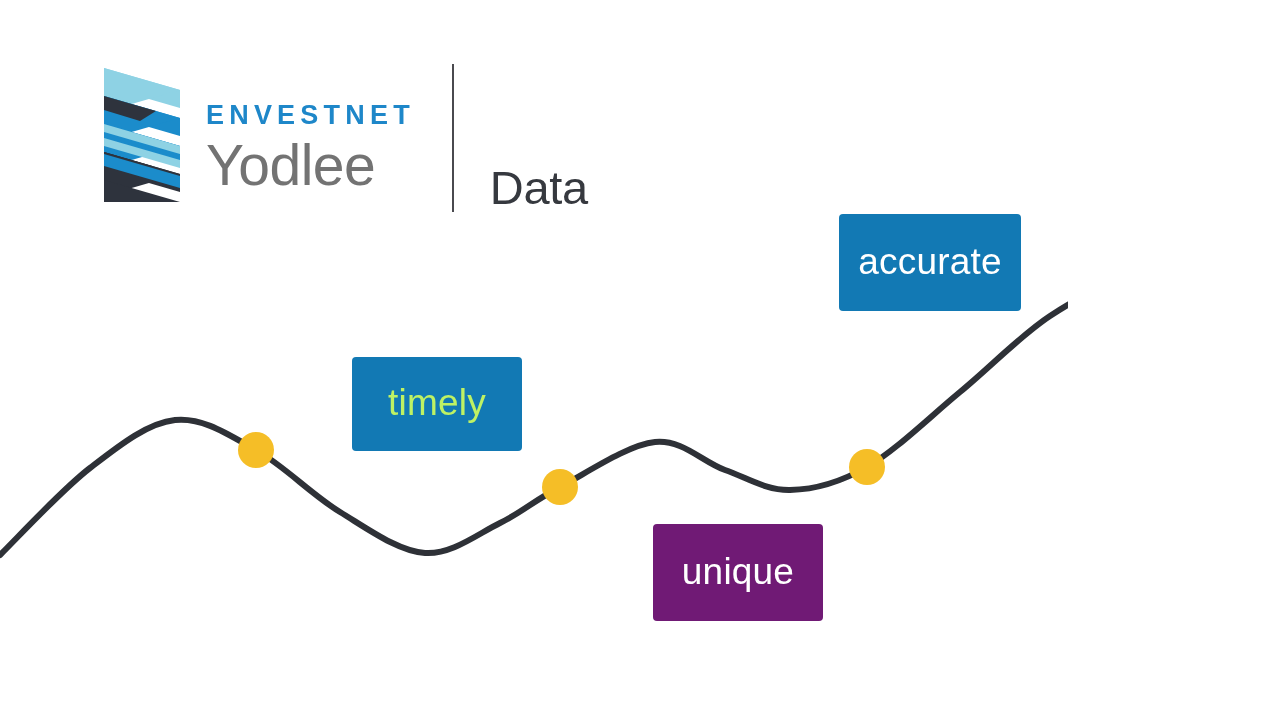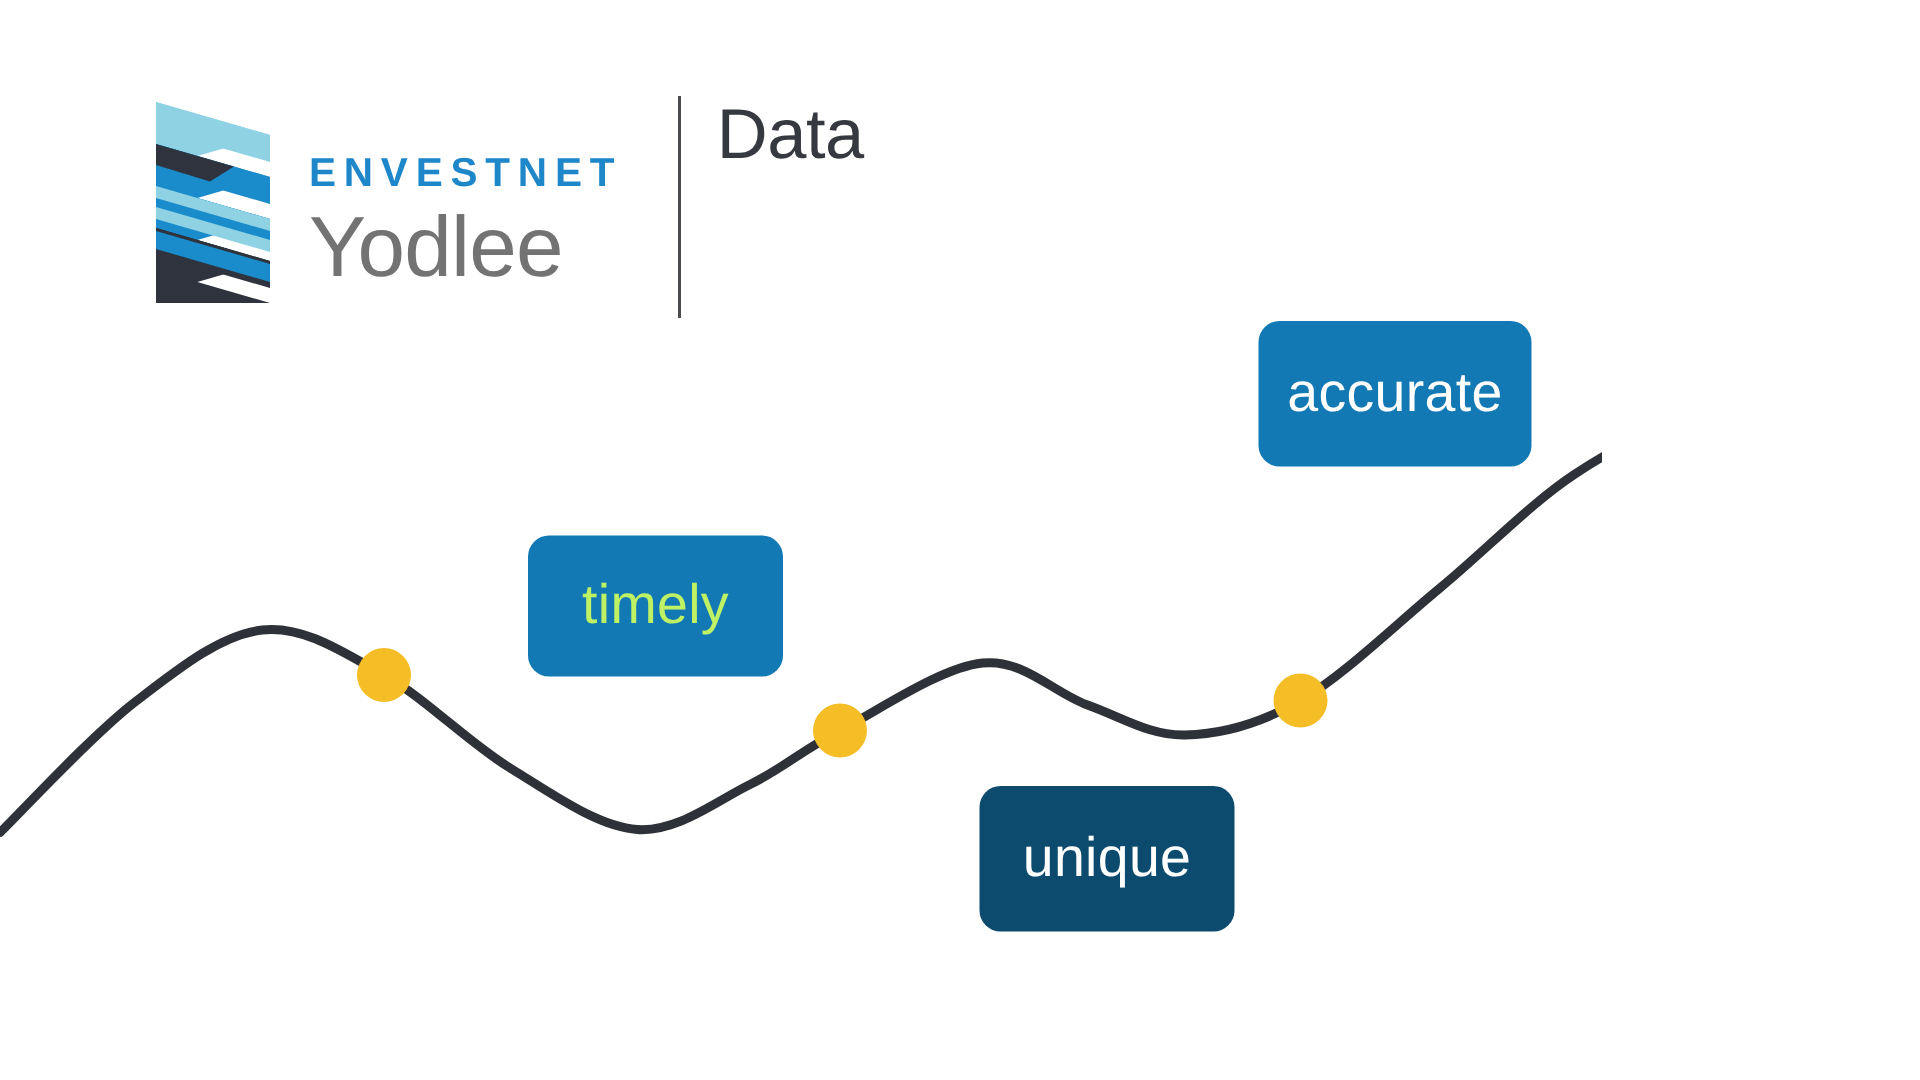--- a/index.html
+++ b/index.html
@@ -73,23 +73,23 @@
   #lockup-divider {
     width: 2px;
     background: #4a4a4f;
     margin-left: 37px;
     margin-right: 0;
     align-self: stretch;
     flex: 0 0 auto;
   }
 
   #product-name {
-    margin-left: 24px;
-    display: flex;
-    flex-direction: row;
+    margin-left: 36px;
+    display: flex;
+    flex-direction: column;
     justify-content: flex-end;
     font-family: "Liberation Sans", sans-serif;
     font-weight: 300;
     font-size: 47px;
     line-height: 1.05;
     color: #36393f;
     letter-spacing: -0.3px;
     white-space: nowrap;
   }
   #product-name .pn-line { display: block; }
@@ -101,21 +101,21 @@
     top: 0;
     width: 1280px;
     height: 720px;
     pointer-events: none;
   }
 
   
   .keyword-chip {
     position: absolute;
     background: #1279b4;
-    border-radius: 14px;
+    border-radius: 4px;
     color: #ffffff;
     font-family: "Liberation Sans", sans-serif;
     font-weight: 300;
     display: flex;
     align-items: center;
     justify-content: center;
     box-sizing: border-box;
     user-select: none;
   }
   .keyword-chip .chip-label {
@@ -183,21 +183,21 @@
 
     <div id="product-name" style="color: rgb(54, 57, 63);">
       <span class="pn-line">Data</span>
     </div>
   </div>
 
   <div class="keyword-chip" id="chip-timely" style="left: 352px; top: 357px; width: 170px; height: 94px; background: rgb(18, 121, 180); color: #bef264;">
     <span class="chip-label">timely</span>
   </div>
 
-  <div class="keyword-chip" id="chip-unique" style="left: 653px; top: 524px; width: 170px; height: 97px; background: #0c4a6e; color: rgb(255, 255, 255);">
+  <div class="keyword-chip" id="chip-unique" style="left: 653px; top: 524px; width: 170px; height: 97px; background: #701a75; color: rgb(255, 255, 255);">
     <span class="chip-label">unique</span>
   </div>
 
   <div class="keyword-chip" id="chip-accurate" style="left: 839px; top: 214px; width: 182px; height: 97px; background: rgb(18, 121, 180); color: rgb(255, 255, 255);">
     <span class="chip-label">accurate</span>
   </div>
 
 </div>
 
 </body></html>

